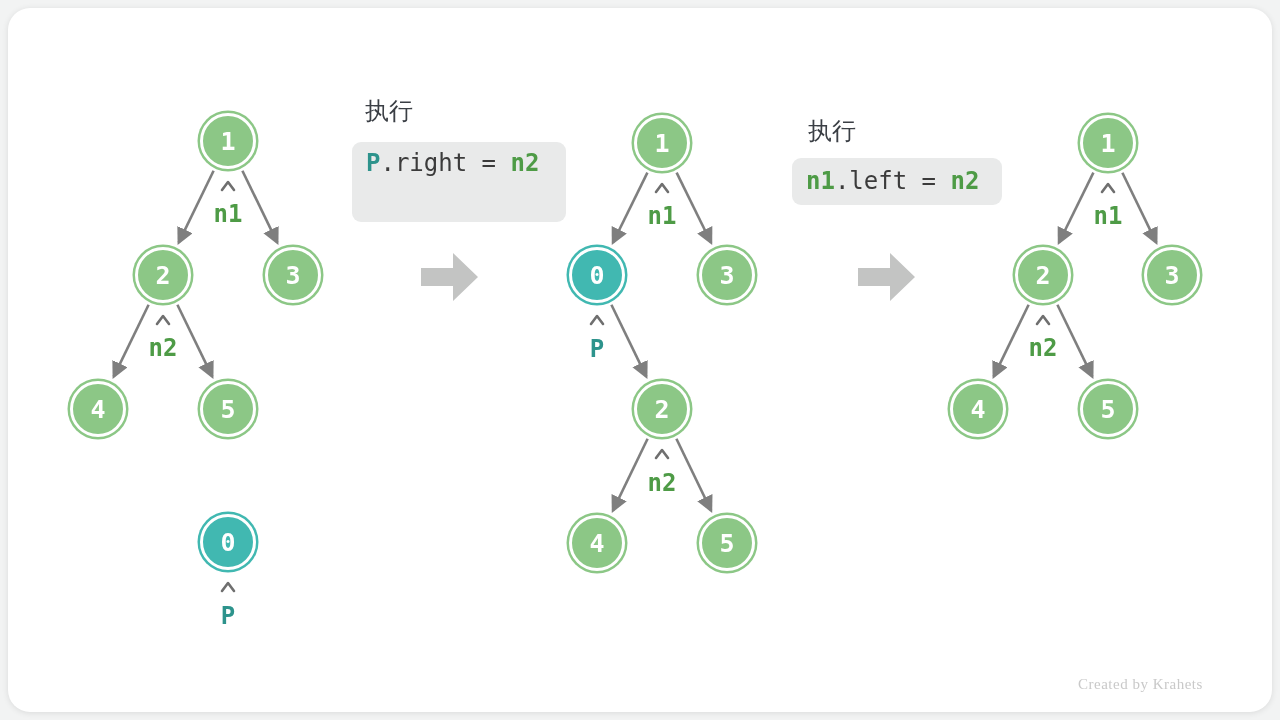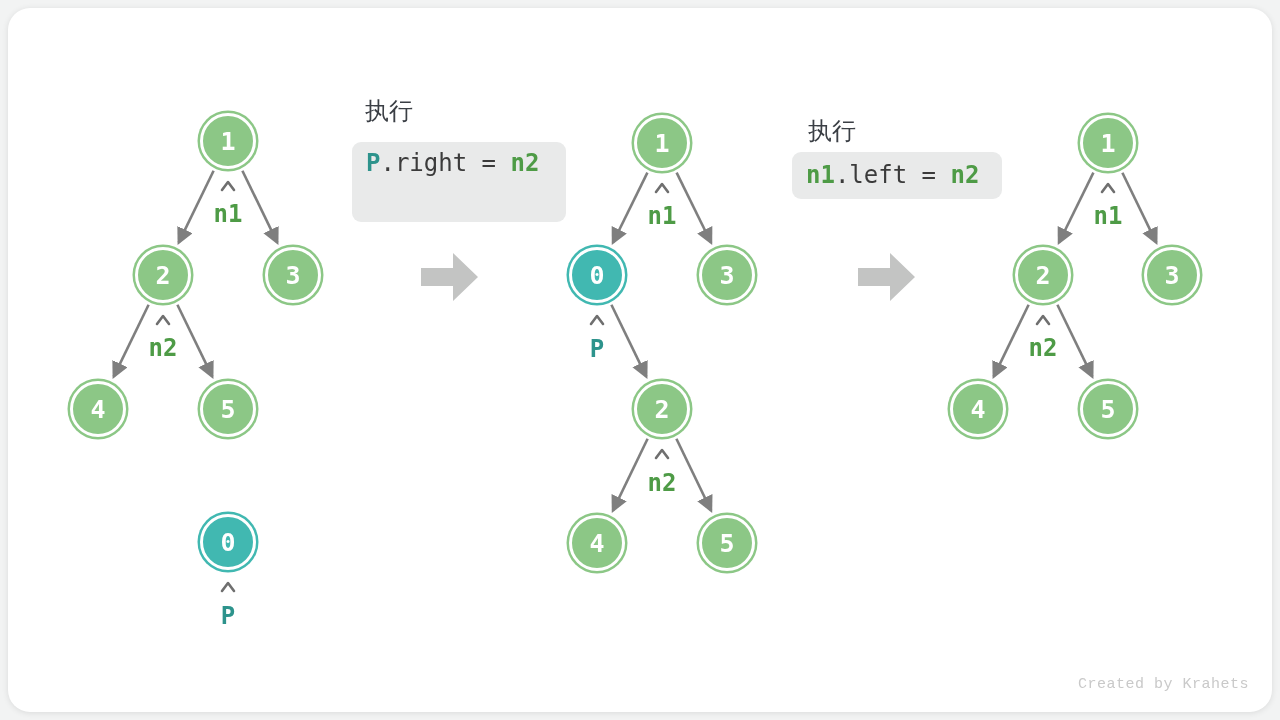--- a/index.html
+++ b/index.html
@@ -48,21 +48,21 @@
     font-size:24px;color:#3B3B3B;
   }
   .code-line{white-space:pre;line-height:38px;}
   .code-box.single .code-line{line-height:43px;}
   .tok{font-weight:bold;}
   .tok.plain{font-weight:normal;color:#3B3B3B;}
   .tok.green{color:#4E9B46;}
   .tok.teal{color:#2D938C;}
   .watermark{
     position:absolute;left:1078px;top:676px;
-    font-family:Liberation Mono, monospace;
+    font-family:Liberation Serif, serif;
     font-size:15px;color:#C9C9C9;letter-spacing:0.5px;
   }
 </style>
 </head>
 <body>
 
 <div class="card"></div>
 
 <svg class="layer" viewBox="0 0 1280 720" xmlns="http://www.w3.org/2000/svg">
   <defs>
@@ -127,21 +127,21 @@
 <div class="node teal" style="left:597px;top:275px">0</div>
 <div class="node green" style="left:727px;top:275px">3</div>
 <div class="node green" style="left:662px;top:409px">2</div>
 <div class="node green" style="left:597px;top:543px">4</div>
 <div class="node green" style="left:727px;top:543px">5</div>
 <div class="ptr green" style="left:662px;top:216px">n1</div>
 <div class="ptr teal" style="left:597px;top:349px">P</div>
 <div class="ptr green" style="left:662px;top:483px">n2</div>
 
 <div class="step-heading" style="left:808px;top:116px">执行</div>
-<div class="code-box single" style="left:792px;top:152px;width:210px;height:47px">
+<div class="code-box single" style="left:792px;top:158px;width:210px;height:47px">
   <div class="code-line"><span class="tok green">n1</span><span class="tok plain">.left = </span><span class="tok green">n2</span></div>
 </div>
 
 <div class="node green" style="left:1108px;top:143px">1</div>
 <div class="node green" style="left:1043px;top:275px">2</div>
 <div class="node green" style="left:1172px;top:275px">3</div>
 <div class="node green" style="left:978px;top:409px">4</div>
 <div class="node green" style="left:1108px;top:409px">5</div>
 <div class="ptr green" style="left:1108px;top:216px">n1</div>
 <div class="ptr green" style="left:1043px;top:348px">n2</div>

